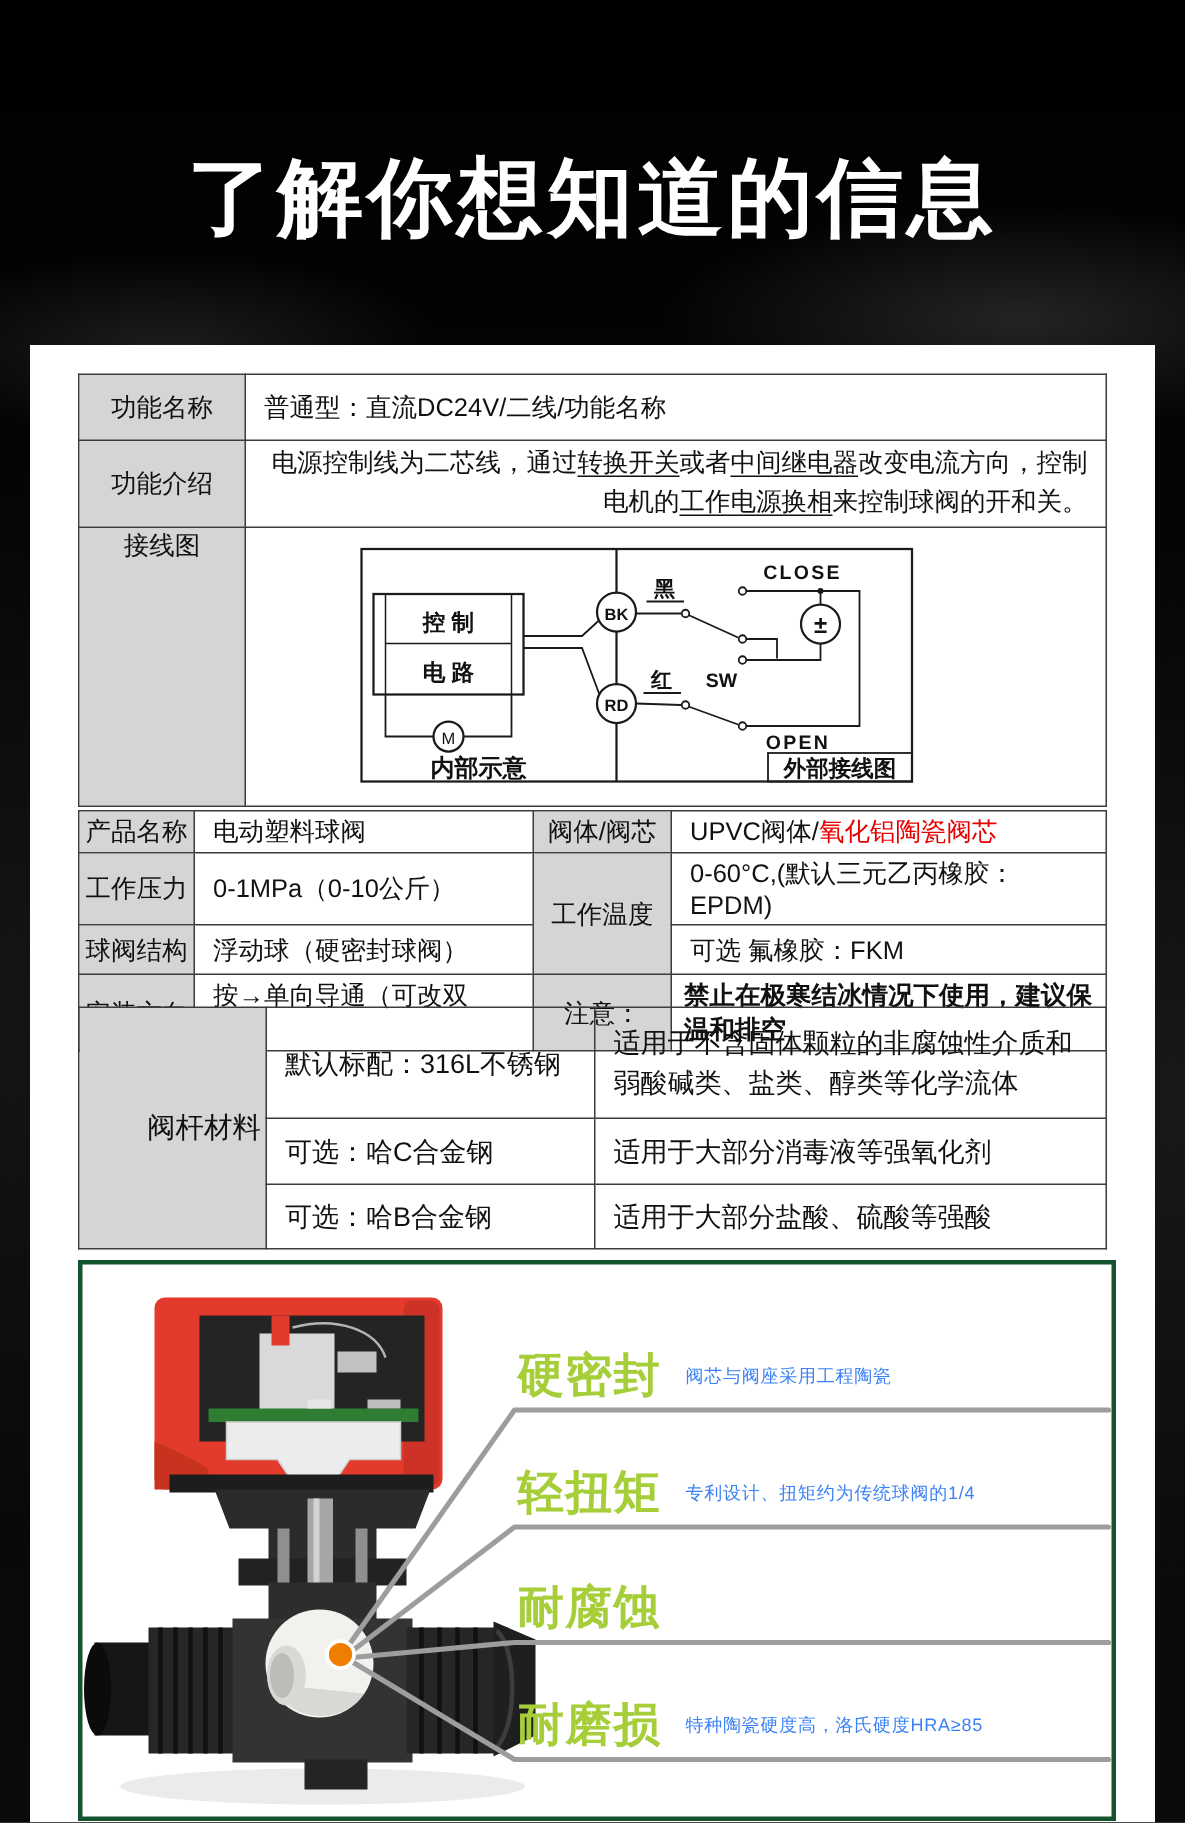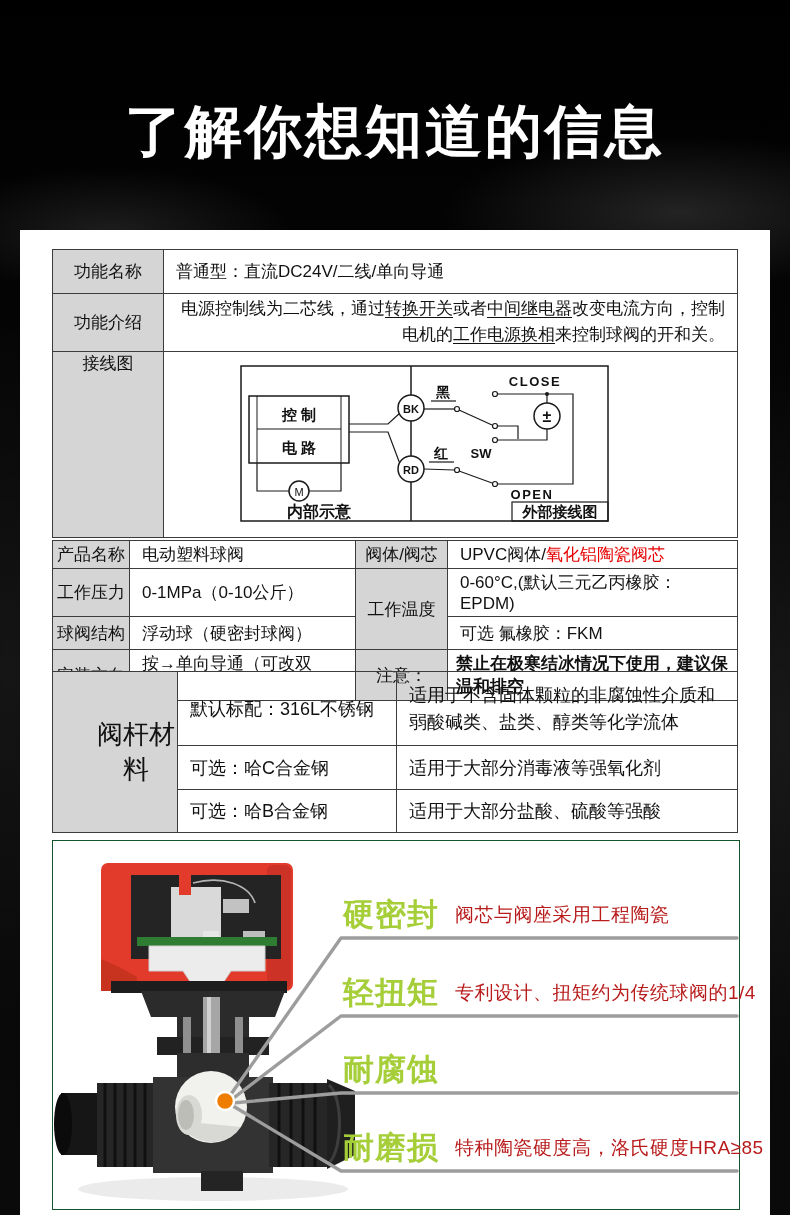--- a/index.html
+++ b/index.html
@@ -19,52 +19,52 @@
   }
   .panel{position:absolute;left:20px;top:230px;width:750px;height:985px;background:#fff;}
   table.spec{border-collapse:collapse;position:absolute;table-layout:fixed;}
   table.spec td{border:1px solid #3c3c3c;font-size:17px;color:#111;overflow:hidden;}
   td.hd{background:#d5d5d5;text-align:center;padding:0 2px;margin-top:44px;}
   td.val{padding:2px 12px;}
   #t1{left:32px;top:19px;width:686px;}
   #t2{left:32px;top:310px;width:686px;}
   #t3{left:32px;top:441px;width:686px;}
   #t3 td{font-size:18px;}
-  #t3 td.hd{font-size:26px;padding-left:44px;}
+  #t3 td.hd{font-size:19px;padding-left:44px;}
   .diagram-cell{padding:0;vertical-align:top;}
   .wiring-label{vertical-align:top;padding-top:12px;}
   .red{color:#e60000;}
   .notice-val{color:#e60000;font-size:14.5px;font-weight:700;padding:2px 8px;}
   .ul{text-decoration:underline;text-underline-offset:3px;}
   .intro-val{line-height:1.55;padding:4px 12px;text-align:right;}
-  .feature-box{position:absolute;left:32px;top:610px;width:686px;height:368px;border:1px solid #14532d;}
+  .feature-box{position:absolute;left:32px;top:610px;width:686px;height:368px;border:3px solid #14532d;}
   .art{position:absolute;left:0;top:0;width:686px;height:368px;}
   .feat{position:absolute;left:290px;height:46px;display:flex;align-items:center;gap:16px;white-space:nowrap;}
   .feat-title{font-size:31px;font-weight:900;color:#a5ce39;letter-spacing:1px;}
-  .feat-desc{font-size:19px;color:#b91c1c;letter-spacing:.5px;}
+  .feat-desc{font-size:12px;color:#3b82f6;letter-spacing:.5px;}
   svg text{font-family:"Liberation Sans","DejaVu Sans",sans-serif;}
 </style>
 </head>
 <body>
 
 <div class="canvas">
 
   <div class="page-title">了解你想知道的信息</div>
 
   <div class="panel">
 
     <table class="spec" id="t1">
       <colgroup>
           <col style="width:111px">
           <col>
         </colgroup>
       <tbody>
           <tr style="height:44px">
         <td class="hd">功能名称</td>
-        <td class="val">普通型：直流DC24V/二线/单向导通</td>
+        <td class="val">普通型：直流DC24V/二线/功能名称</td>
       </tr>
       <tr style="height:57px">
         <td class="hd">功能介绍</td>
         <td class="val intro-val"><span>电源控制线为二芯线，通过</span><span class="ul">转换开关</span><span>或者</span><span class="ul">中间继电器</span><span>改变电流方向，控制电机的</span><span class="ul">工作电源换相</span><span>来控制球阀的开和关。</span></td>
       </tr>
       <tr style="height:182px">
         <td class="hd wiring-label">接线图</td>
         <td class="diagram-cell">
           
           <svg width="573" height="180" viewBox="0 0 573 180">

